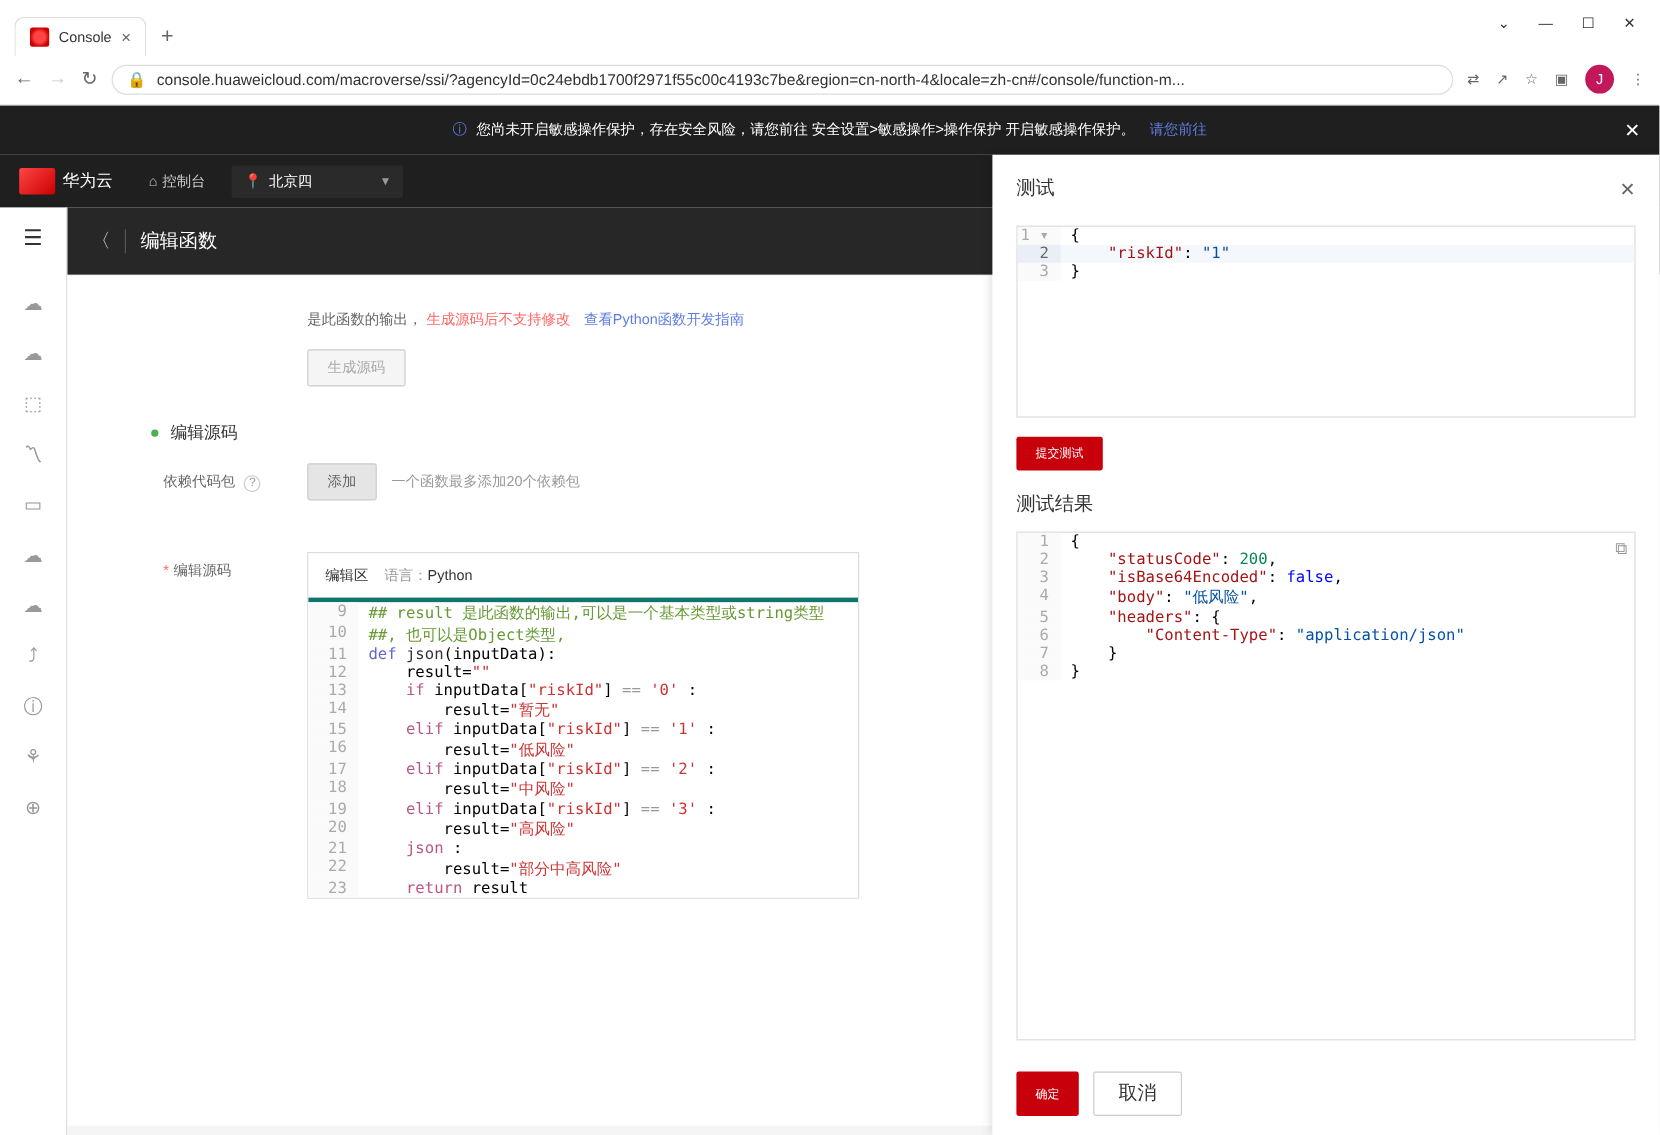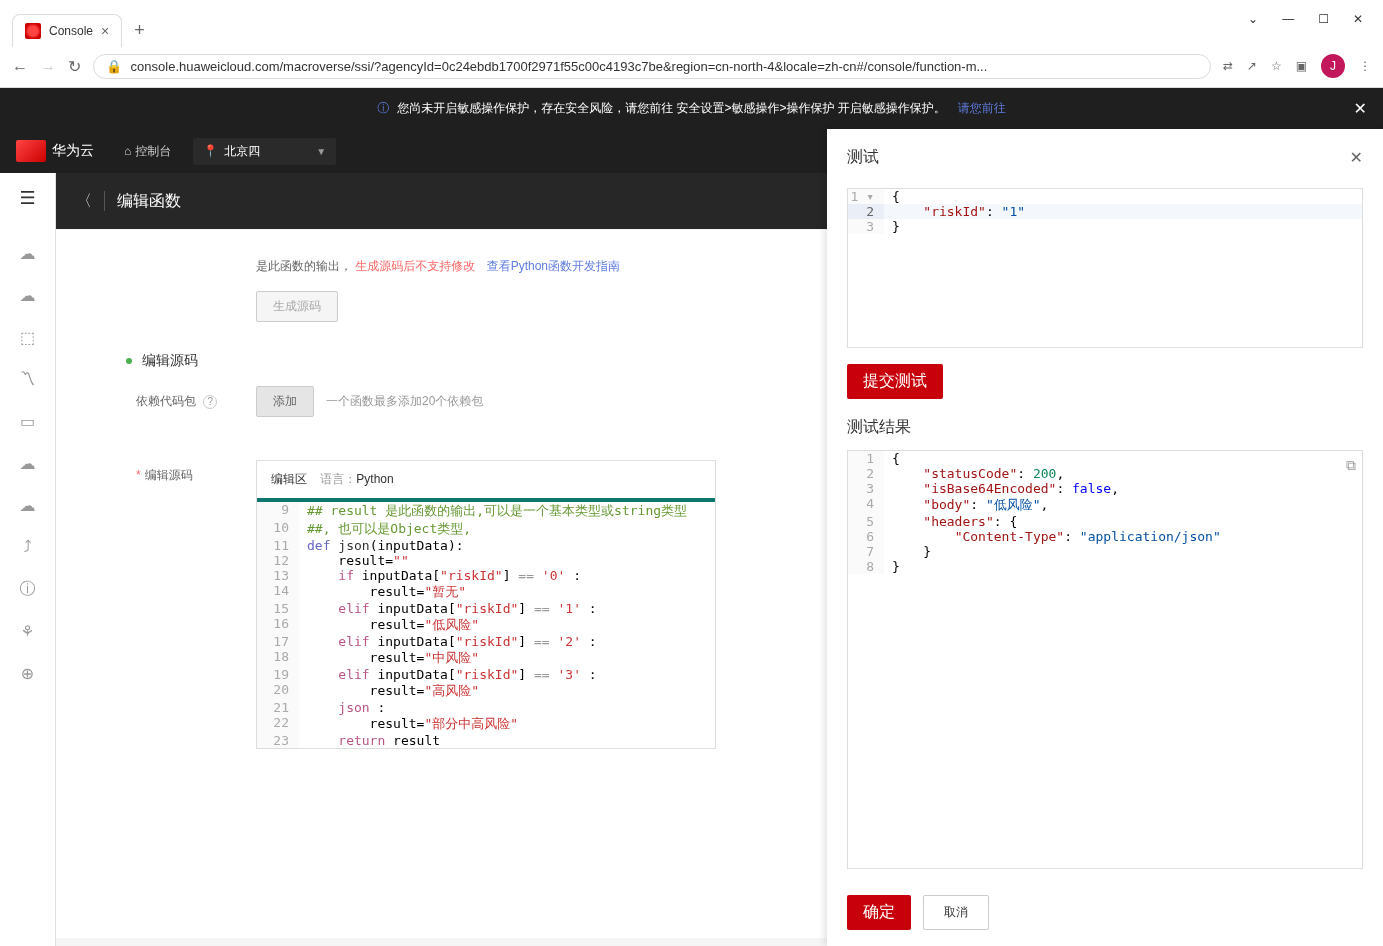--- a/index.html
+++ b/index.html
@@ -90,26 +90,26 @@
 .json-editor { border: 1px solid #ddd; font-family: Consolas, monospace; font-size: 13px; margin-bottom: 16px; height: 160px; overflow: auto; }
 .json-line { display: flex; }
 .json-gutter { width: 36px; text-align: right; padding-right: 10px; color: #aaa; background: #fafafa; user-select: none; }
 .json-gutter.active { background: #e9eef7; color: #666; }
 .json-code { flex: 1; padding-left: 8px; white-space: pre; }
 .json-code.active { background: #f4f7fc; }
 .json-key { color: #a31515; }
 .json-str { color: #0451a5; }
 .json-num { color: #098658; }
 .json-bool { color: #0000ff; }
-.btn-primary { background: #c7000b; color: #fff; border: none; padding: 7px 16px; cursor: pointer; font-size: 16px; border-radius: 2px; }
+.btn-primary { background: #c7000b; color: #fff; border: none; padding: 7px 16px; cursor: pointer; font-size: 10px; border-radius: 2px; }
 .result-title { font-size: 16px; margin: 18px 0 12px; color: #333; }
 .result-box { border: 1px solid #ddd; font-family: Consolas, monospace; font-size: 13px; flex: 1; min-height: 280px; overflow: auto; position: relative; }
 .copy-icon { position: absolute; top: 6px; right: 6px; color: #999; font-size: 14px; cursor: pointer; }
 .panel-footer { padding: 16px 20px; display: flex; gap: 12px; }
-.btn-secondary { background: #fff; border: 1px solid #ccc; color: #333; padding: 7px 20px; cursor: pointer; font-size: 12px; border-radius: 2px; }
+.btn-secondary { background: #fff; border: 1px solid #ccc; color: #333; padding: 7px 20px; cursor: pointer; font-size: 16px; border-radius: 2px; }
 </style>
 </head>
 <body>
 
 <div class="browser-chrome">
   <div class="window-controls">
     <span>⌄</span>
     <span>—</span>
     <span>☐</span>
     <span>✕</span>

